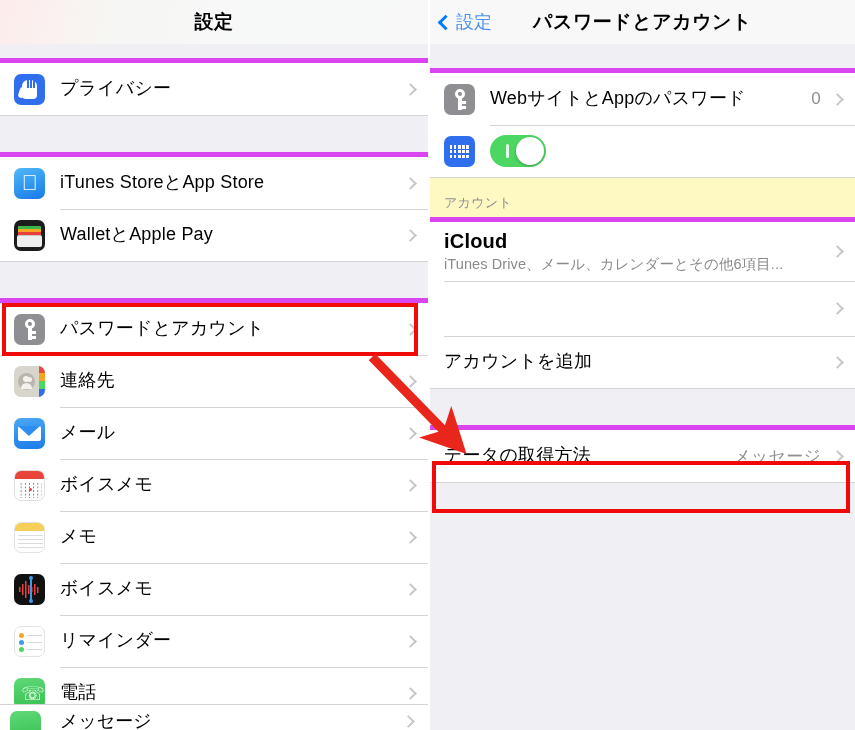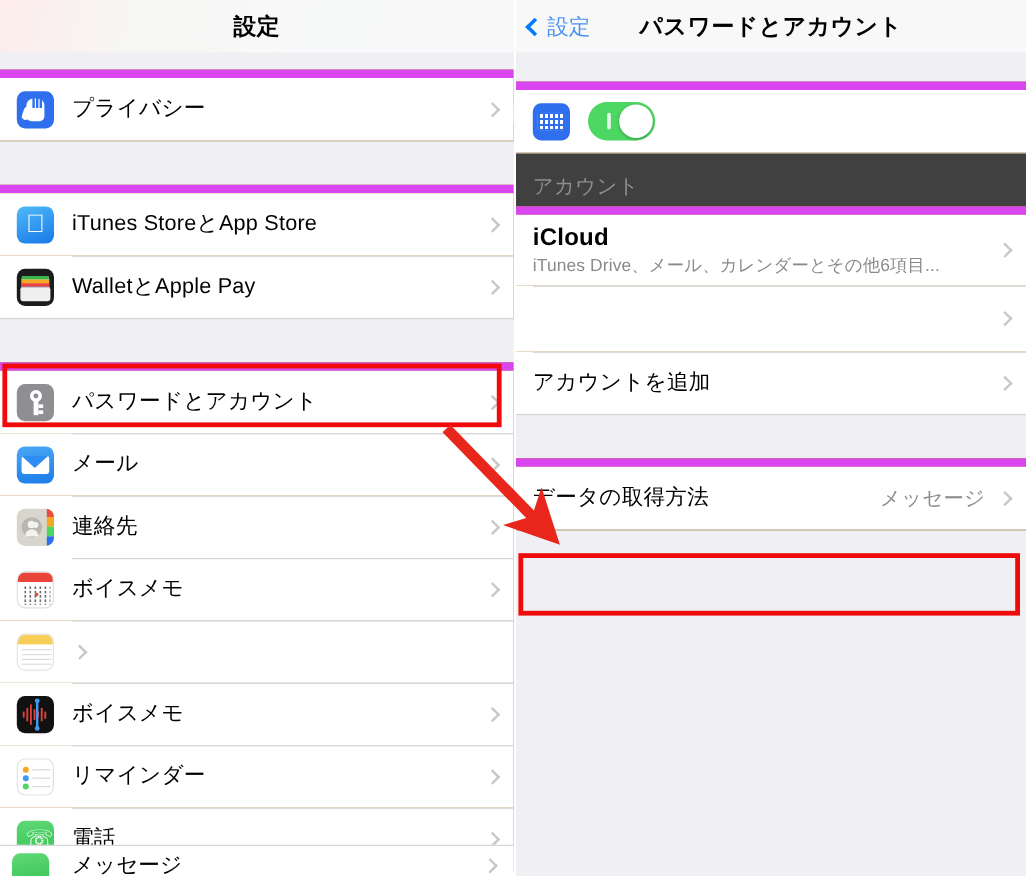--- a/index.html
+++ b/index.html
@@ -73,29 +73,29 @@
   .nav-back-label { font-size: 18px; color: #4a90ee; }
 
   
   .scroll { position: relative; background: #efeff4; height: 686px; }
 
   .gap        { background: #efeff4; }
   .gap-24     { height: 24px; }
   .gap-36     { height: 36px; }
 
   .group {
-    background: #a16207;
-    border-top: 7px solid #d946ef;
+    background: #ec4899;
+    border-top: 5px solid #d946ef;
     border-bottom: 1px solid #d4d4d6;
   }
 
   .sec-header {
-    background: #404040;
+    background: #fef9c3;
     padding: 16px 0 5px 14px;
-    font-size: 17px;
+    font-size: 13px;
     color: #8e8e93;
     letter-spacing: .3px;
   }
 
   .row {
     position: relative;
     display: flex;
     align-items: center;
     min-height: 52px;
     padding-left: 14px;
@@ -448,63 +448,64 @@
               <span class="kdot"></span>
               <span class="ks"></span>
             <span class="kt1"></span>
               <span class="kt2"></span>
           </span>
           <span class="row-label">パスワードとアカウント</span>
           <span class="chevron"></span>
         </div>
 
         <div class="row">
-          <span class="row-icon ic-mail">
-            <span class="env"></span>
-              <span class="flap"></span>
-          </span>
-          <span class="row-label">メール</span>
-          <span class="chevron"></span>
-        </div>
-
-        <div class="row">
           <span class="row-icon ic-contacts">
             <span class="circ"></span>
               <span class="p1"></span>
               <span class="p2"></span>
               <span class="body1"></span>
             <span class="tabs">
                 <span class="t ta"></span>
                 <span class="t tb"></span>
                 <span class="t tc"></span>
                 <span class="t td"></span>
               </span>
           </span>
           <span class="row-label">連絡先</span>
           <span class="chevron"></span>
         </div>
 
         <div class="row">
+          <span class="row-icon ic-mail">
+            <span class="env"></span>
+              <span class="flap"></span>
+          </span>
+          <span class="row-label">メール</span>
+          <span class="chevron"></span>
+        </div>
+
+        <div class="row">
           <span class="row-icon ic-cal">
             <span class="top"></span>
               <span class="grid"></span>
               <span class="red-dot"></span>
           </span>
           <span class="row-label">ボイスメモ</span>
           <span class="chevron"></span>
         </div>
 
         <div class="row">
           <span class="row-icon ic-notes">
             <span class="hdr"></span>
             <span class="ln l1"></span>
               <span class="ln l2"></span>
               <span class="ln l3"></span>
               <span class="ln l4"></span>
           </span>
+          <span class="row-label">メモ</span>
           <span class="chevron"></span>
         </div>
 
         <div class="row">
           <span class="row-icon ic-voice">
             <span class="wave"></span>
               <span class="pb"></span>
               <span class="pd1"></span>
               <span class="pd2"></span>
           </span>
@@ -551,20 +552,32 @@
         <span class="nav-back-label">設定</span>
       </span>
       <span class="nav-title">パスワードとアカウント</span>
     </div>
 
     <div class="scroll">
 
       <div class="gap gap-24"></div>
 
       <div class="group">
+        <div class="row">
+          <span class="row-icon ic-key">
+            <span class="kh"></span>
+              <span class="kdot"></span>
+              <span class="ks"></span>
+            <span class="kt1"></span>
+              <span class="kt2"></span>
+          </span>
+          <span class="row-label">WebサイトとAppのパスワード</span>
+          <span class="row-value">0</span>
+          <span class="chevron"></span>
+        </div>
 
         <div class="row">
           <span class="row-icon ic-keyboard">
             <span class="kb"></span>
           </span>
           <span class="toggle">
             <span class="bar"></span>
               <span class="knob"></span>
           </span>
         </div>

